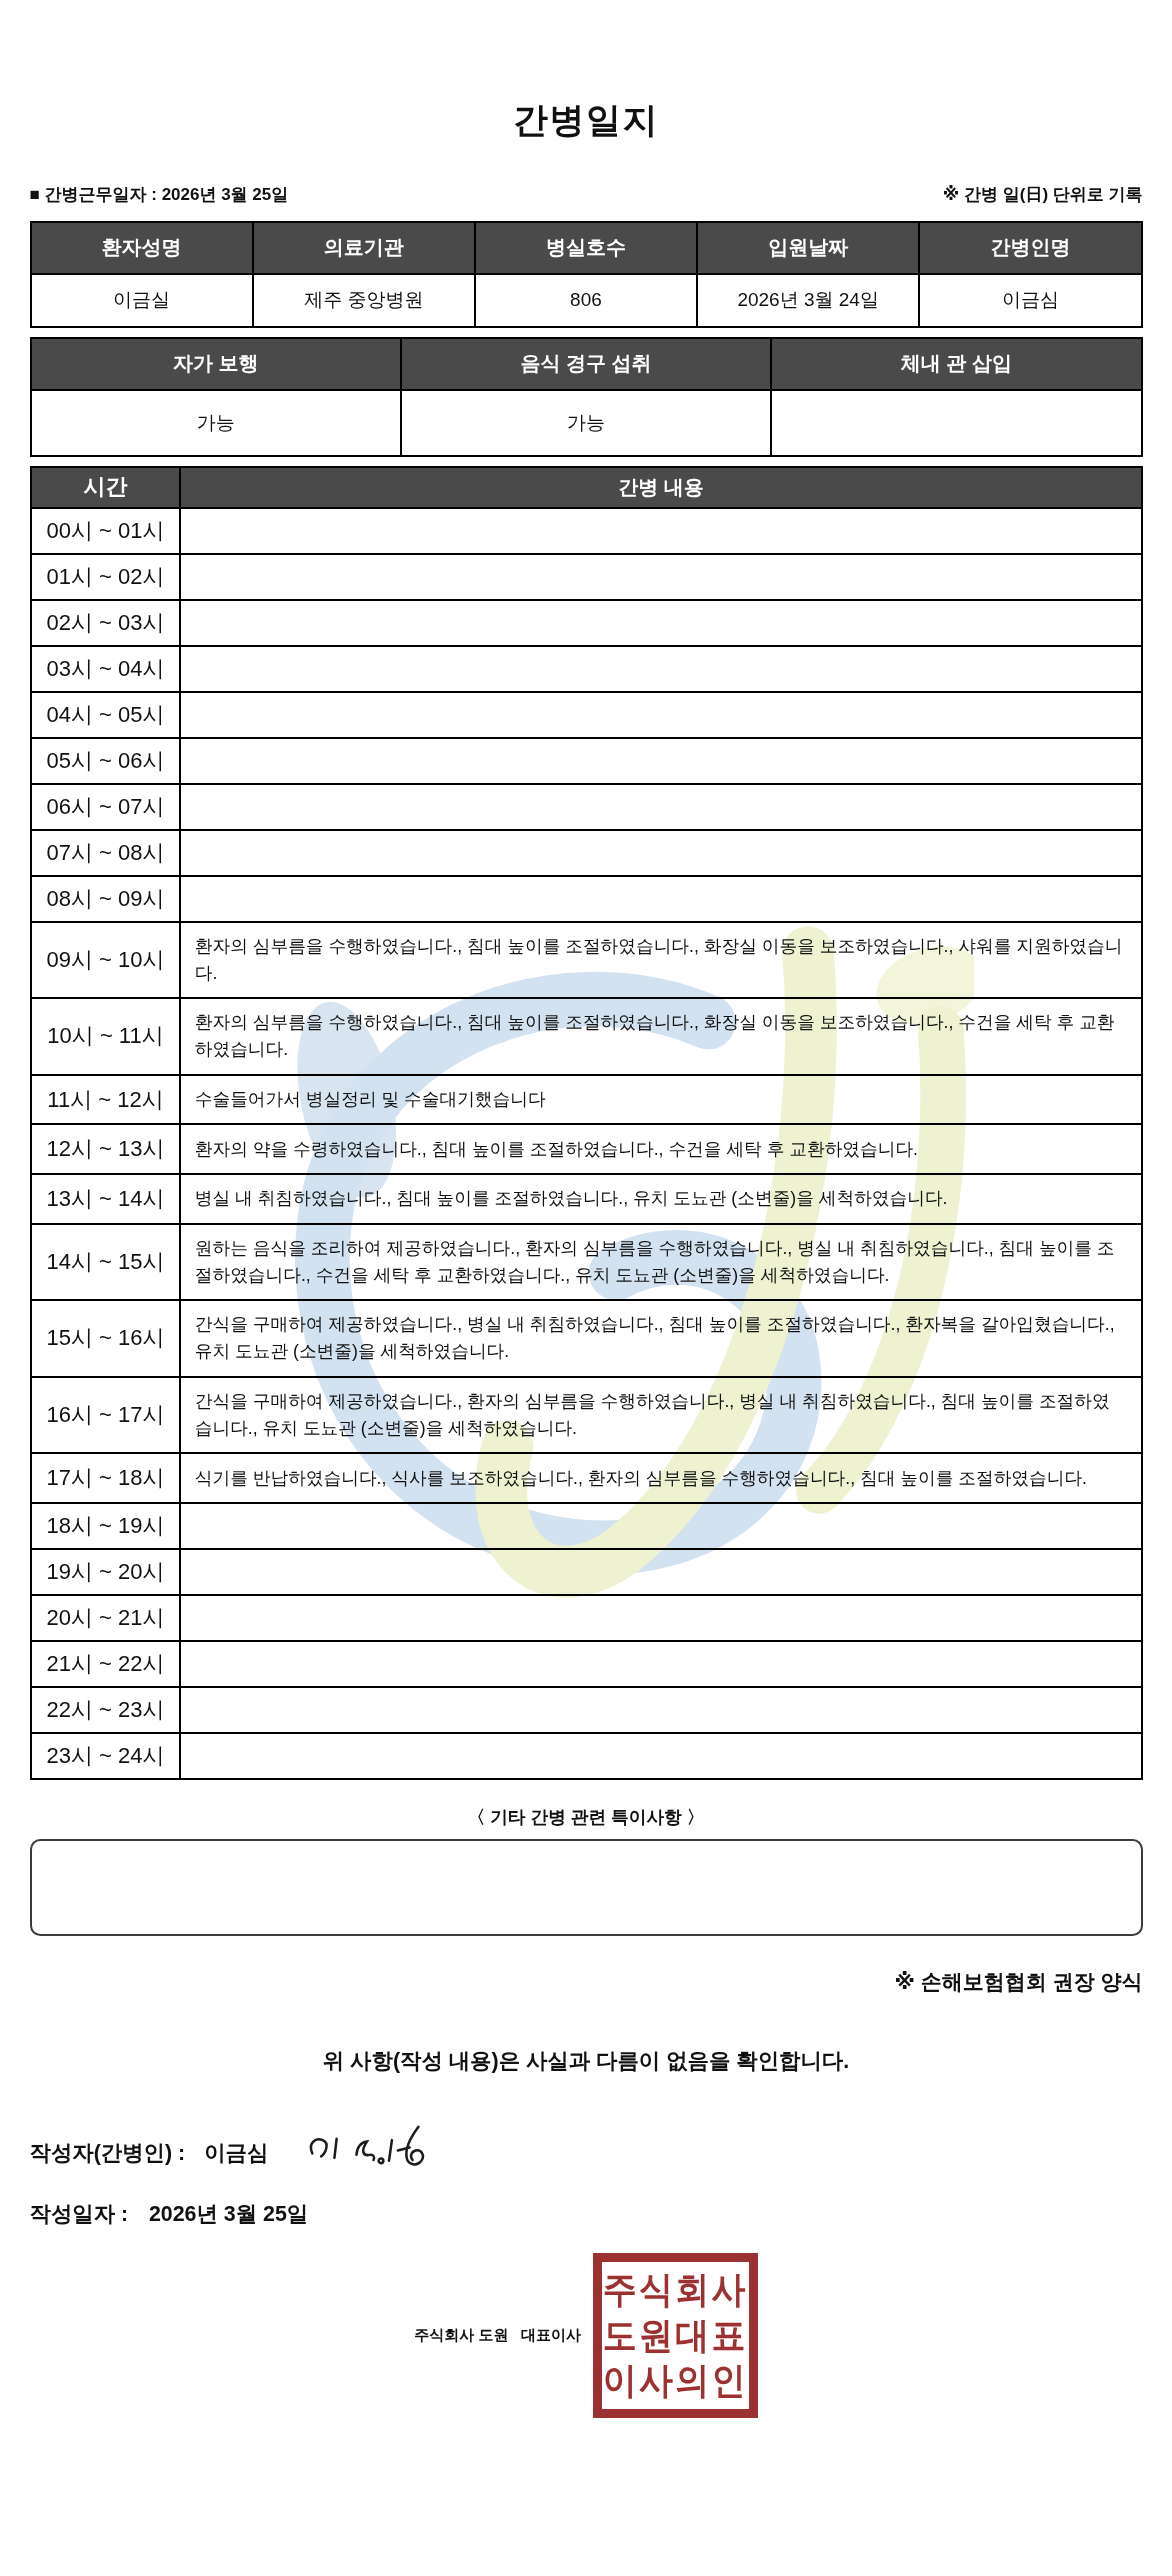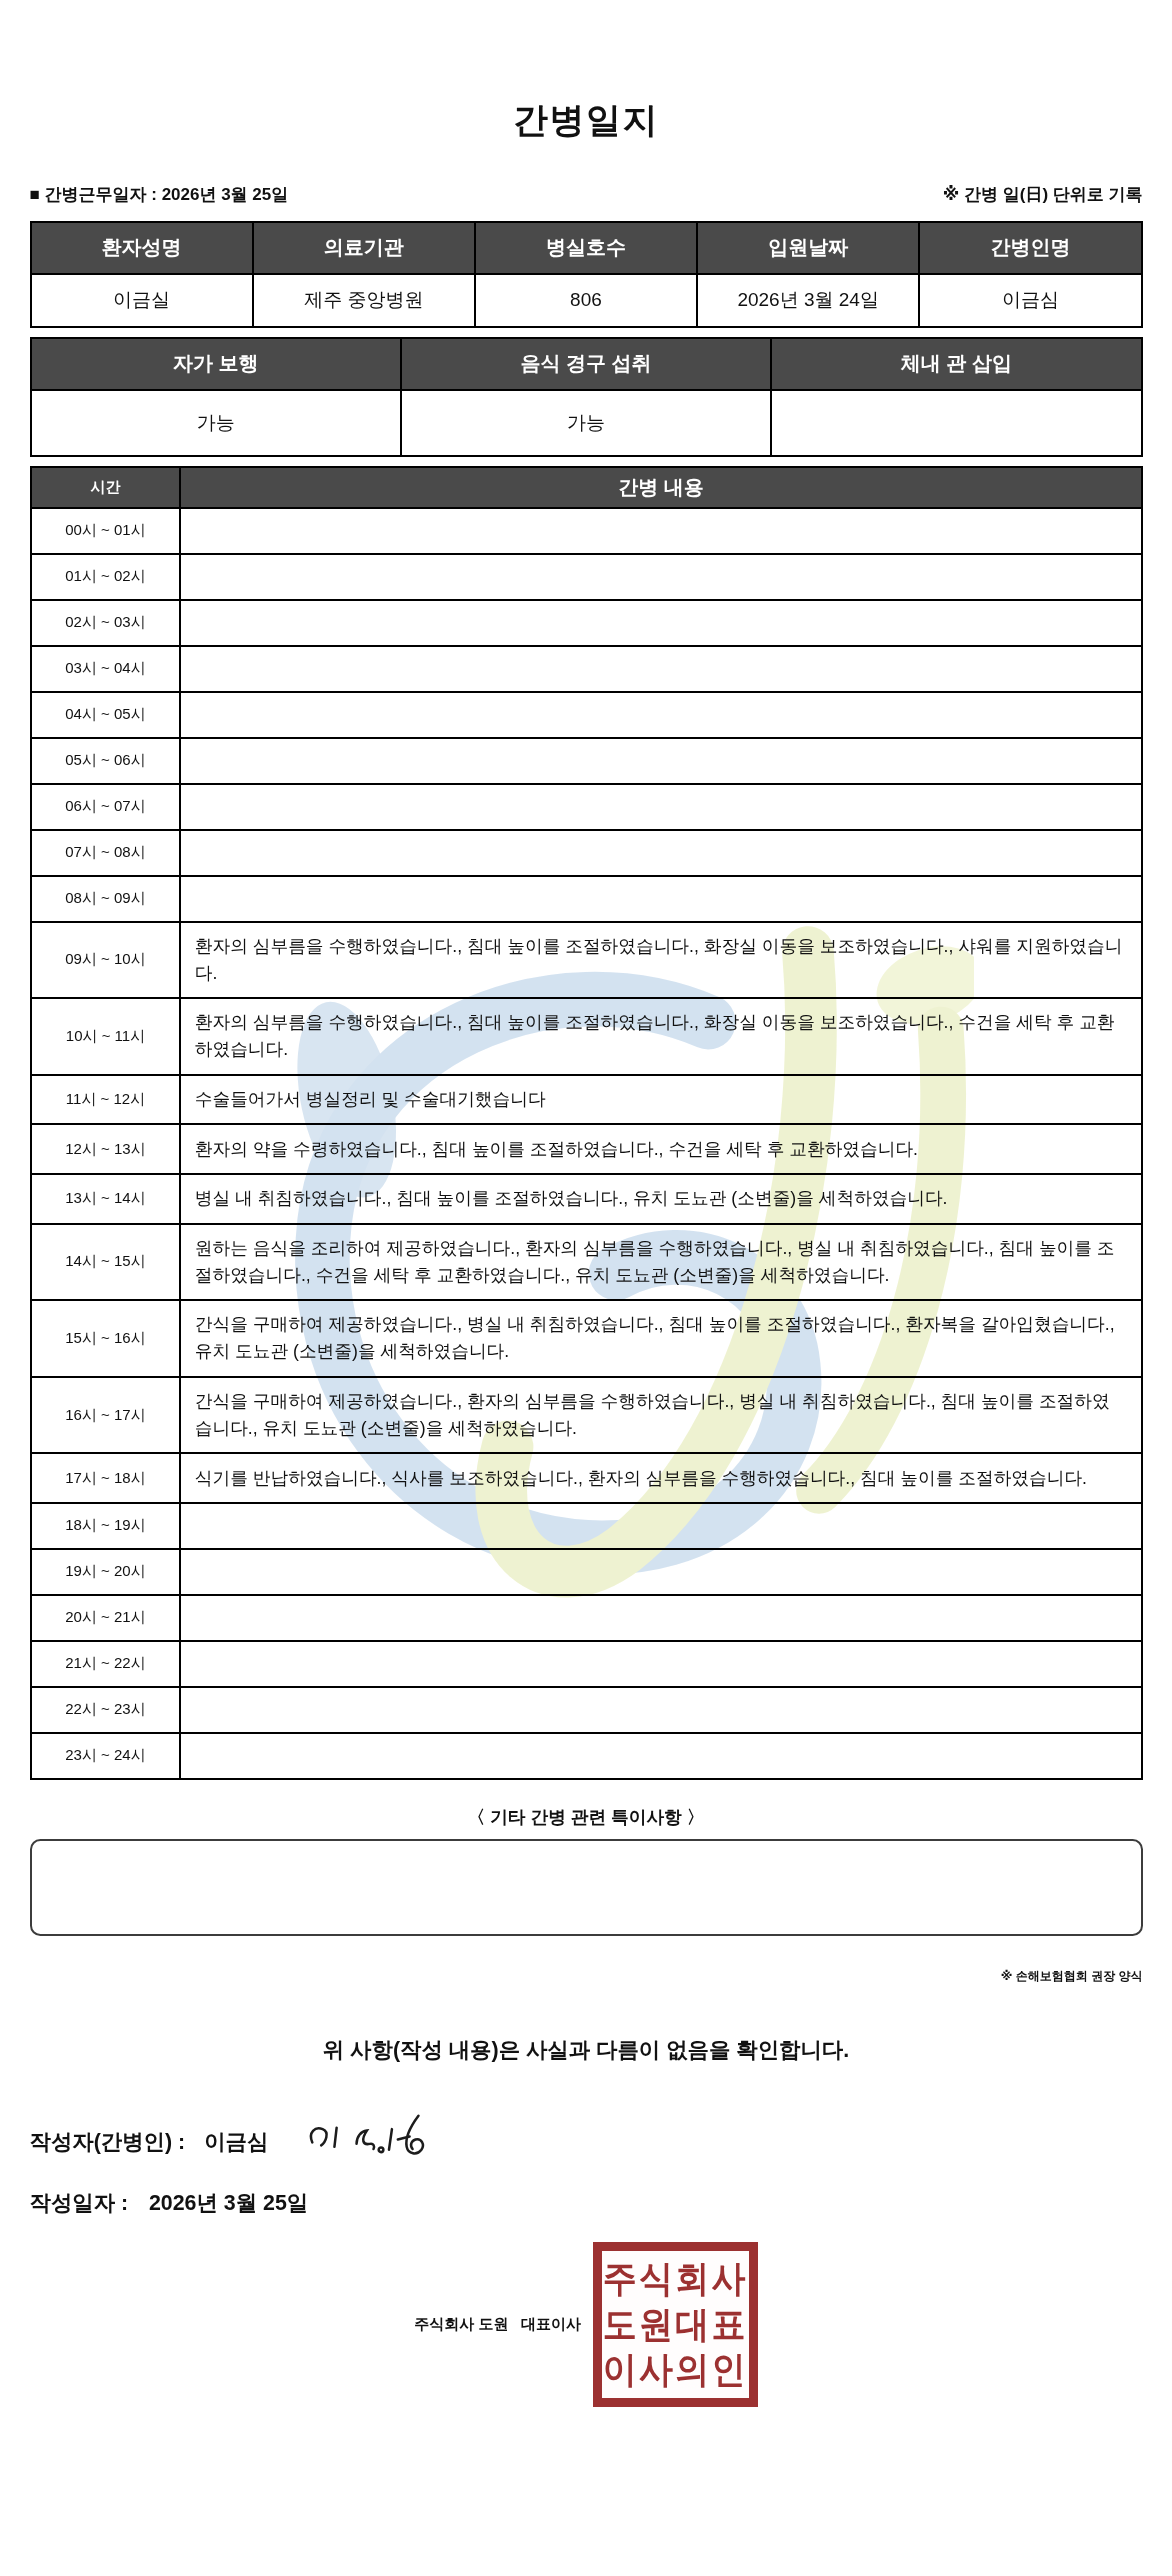--- a/index.html
+++ b/index.html
@@ -82,21 +82,21 @@
   .status-table{margin-top:8.9px;}
   .status-table td{
     font-size:19px;
     height:66px;
   }
   .log-table{margin-top:8.9px;}
   .log-table th{height:41px;}
   .log-table td{height:46px;background:transparent;margin-left:12px;}
   .log-table .time-cell{
     width:13.5%;
-    font-size:15px;
+    font-size:22px;
     white-space:nowrap;
   }
   .log-table .content-cell{
     text-align:left;
     font-size:17.7px;
     line-height:27px;
     padding:10.3px 13.3px;
   }
   .notes-label{
     margin-top:25px;
@@ -107,21 +107,21 @@
   .notes-box{
     margin-top:10.3px;
     height:97px;
     border:2.2px solid #3c3c3c;
     border-radius:10.3px;
     background:transparent;
   }
   .form-note{
     margin-top:32px;
     text-align:right;
-    font-size:12px;
+    font-size:21px;
     font-weight:600;
   }
   .confirm-line{
     margin-top:50px;
     text-align:center;
     font-size:21.4px;
     font-weight:bold;
   }
   .writer-row{
     margin-top:53px;

